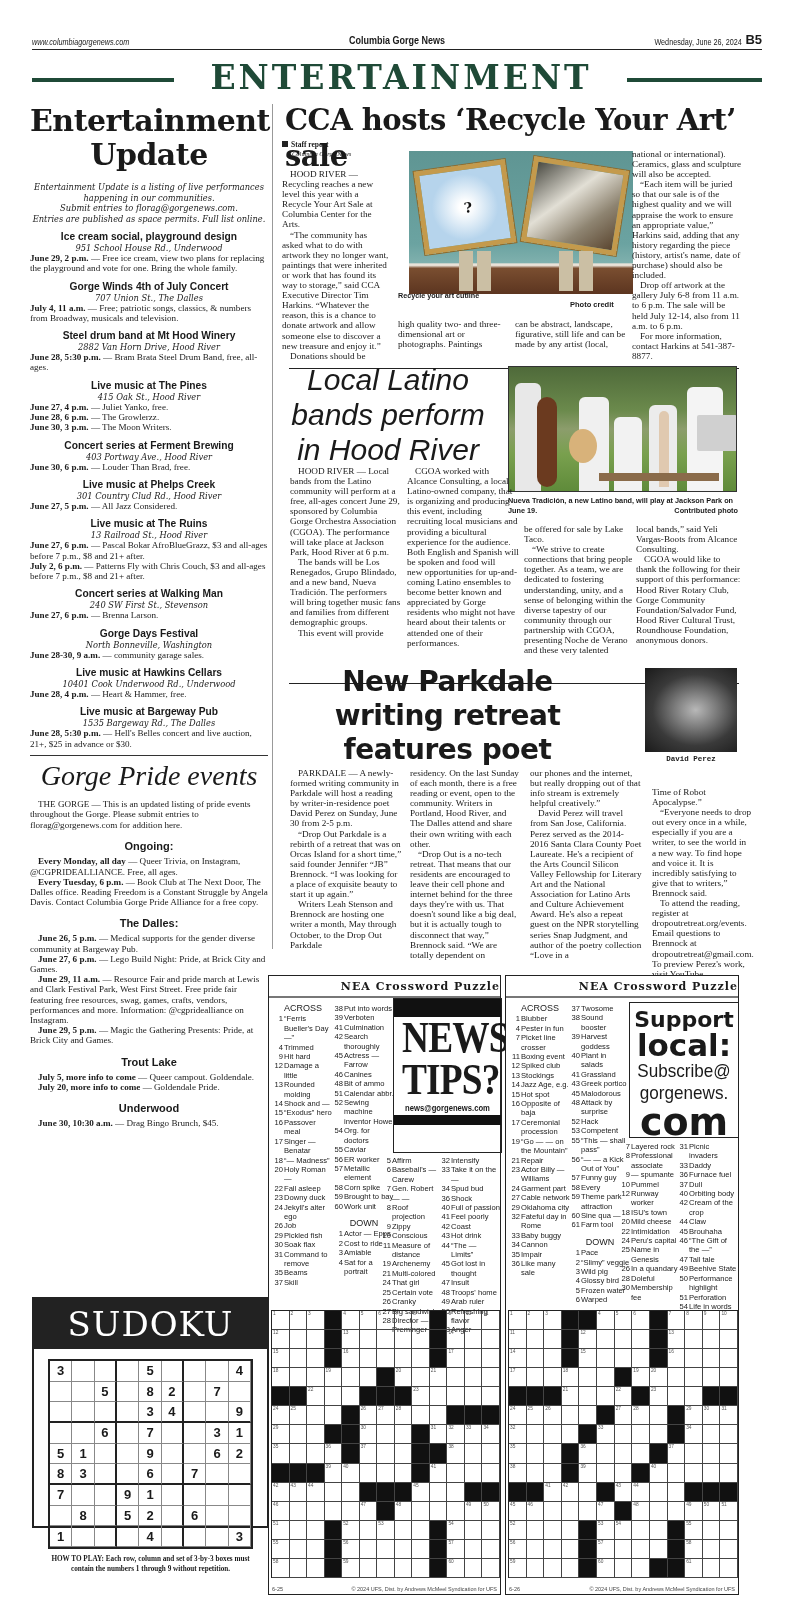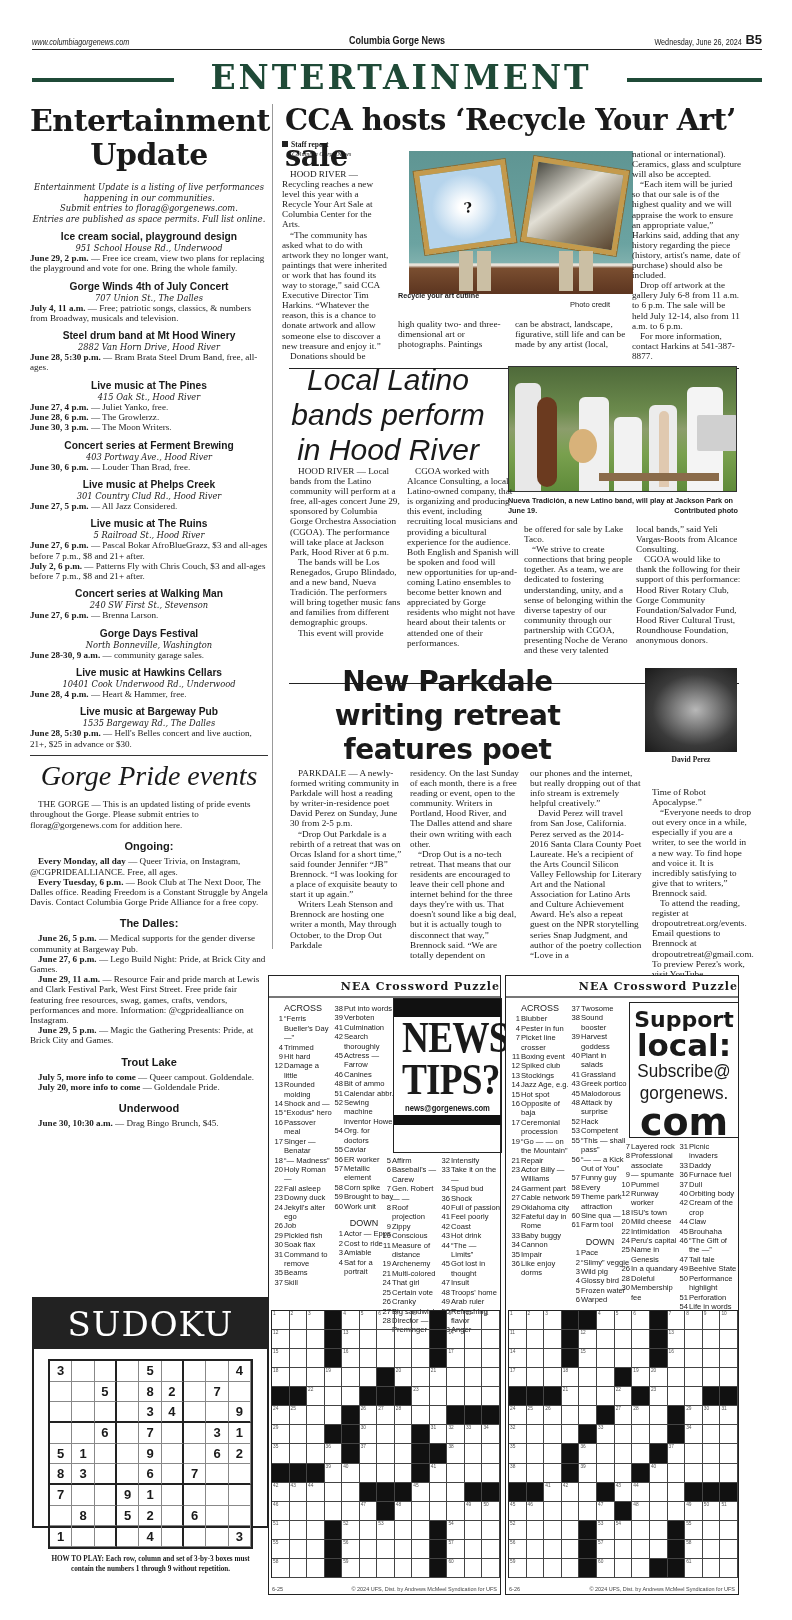--- a/index.html
+++ b/index.html
@@ -56,32 +56,32 @@
   .byline { left: 282px; top: 141px; width: 100px; font-family: "Liberation Serif", serif; font-size: 7.5px; line-height: 8.5px; }
   .byline .sq { display: inline-block; width: 6px; height: 6px; background: #222; margin-right: 3px; }
   .byline .org { font-style: italic; font-size: 6.5px; padding-left: 10px; }
   .photo1 { left: 409px; top: 151px; width: 224px; height: 143px; background: linear-gradient(180deg, #5f9593 0%, #6ba3a1 65%, #7fb0ad 78%, #e9e2d8 79%, #e9e2d8 80%, #7a4e30 82%, #5c3520 100%); overflow: hidden; }
   .frame { position: absolute; border: 5px solid #c49a4c; box-shadow: 0 0 0 1px #8b6a2e; }
   .frame.a { left: 10px; top: 14px; width: 92px; height: 84px; background: radial-gradient(circle, #fff 10%, #b6d4ec 60%); transform: rotate(-8deg); }
   .frame.b { left: 118px; top: 12px; width: 96px; height: 86px; background: linear-gradient(135deg, #4a4a42 0%, #e2dfd5 40%, #8e8471 70%, #5b4630 100%); transform: rotate(9deg); }
   .frame.a span { position: absolute; left: 40px; top: 30px; font-weight: bold; font-size: 14px; color: #111; }
   .legs { position: absolute; background: #cbbfa4; width: 14px; height: 40px; }
   .cutline { left: 398px; top: 291px; font-family: "Liberation Sans", sans-serif; font-weight: bold; font-size: 8px; transform: scaleX(0.9); transform-origin: left; }
-  .credit { left: 570px; top: 300px; font-family: "Liberation Sans", sans-serif; font-weight: normal; font-size: 7.5px; }
+  .credit { left: 570px; top: 300px; font-family: "Liberation Sans", sans-serif; font-weight: bold; font-size: 7.5px; }
 
   .hrule { height: 1px; background: #222; }
 
   .ll-title { left: 288px; top: 362px; width: 200px; font-family: "Liberation Sans", sans-serif; font-style: italic; font-size: 30px; line-height: 35px; text-align: center; }
   .photo2 { left: 508px; top: 366px; width: 229px; height: 126px; background: linear-gradient(180deg, #4f6a3a 0%, #6b8a4c 35%, #8c9d6c 50%, #79a04e 70%, #5f8b3a 100%); overflow: hidden; border: 1px solid #333; }
   .person { position: absolute; border-radius: 6px 6px 0 0; }
   .p2cap { left: 508px; top: 496px; width: 230px; font-family: "Liberation Sans", sans-serif; font-weight: bold; font-size: 7.3px; line-height: 9.5px; }
 
   .np-title { left: 290px; top: 665px; width: 315px; font-family: "DejaVu Sans", sans-serif; font-weight: bold; font-size: 28px; line-height: 34px; text-align: center; letter-spacing: -0.5px; }
   .photo3 { left: 645px; top: 668px; width: 92px; height: 84px; background: radial-gradient(ellipse at 55% 50%, #b8b8b8 0%, #7a7a7a 30%, #3a3a3a 60%, #1a1a1a 100%); }
-  .photo3cap { left: 645px; top: 755px; width: 92px; text-align: center; font-family: Liberation Serif, serif; font-weight: bold; font-size: 7.5px; }
+  .photo3cap { left: 645px; top: 755px; width: 92px; text-align: center; font-family: Liberation Mono, monospace; font-weight: bold; font-size: 7.5px; }
 
   
   .cw { border: 1px solid #222; background: #fff; }
   .cw .head { position: absolute; left: 0; right: 0; top: 0; height: 22px; border-bottom: 2px solid #777; text-align: right; font-family: "DejaVu Serif", serif; font-weight: bold; font-size: 11px; line-height: 22px; letter-spacing: 1px; }
   .clues { position: absolute; font-family: "Liberation Sans", sans-serif; font-size: 7.6px; line-height: 9.4px; }
   .clues .ch { font-size: 9px; text-align: center; margin-bottom: 1px; margin-top: 0; }
   .clue { display: flex; }
   .clue .n { width: 11px; text-align: right; flex: none; padding-right: 1px; }
   .clue .t { flex: 1; }
   .cgrid { position: absolute; display: grid; grid-template-columns: repeat(13, 1fr); border-top: 1px solid #222; border-left: 1px solid #222; }
@@ -157,21 +157,21 @@
         <div class="loc">403 Portway Ave., Hood River</div>
         <div class="d"><b>June 30, 6 p.m.</b><span> — </span><span>Louder Than Brad, free.</span></div>
       </div>
       <div class="ev">
         <div class="h">Live music at Phelps Creek</div>
         <div class="loc">301 Country Clud Rd., Hood River</div>
         <div class="d"><b>June 27, 5 p.m.</b><span> — </span><span>All Jazz Considered.</span></div>
       </div>
       <div class="ev">
         <div class="h">Live music at The Ruins</div>
-        <div class="loc">5 Railroad St., Hood River</div>
+        <div class="loc">13 Railroad St., Hood River</div>
         <div class="d"><b>June 27, 6 p.m.</b><span> — </span><span>Pascal Bokar AfroBlueGrazz, $3 and all-ages before 7 p.m., $8 and 21+ after.</span></div>
         <div class="d"><b>July 2, 6 p.m.</b><span> — </span><span>Patterns Fly with Chris Couch, $3 and all-ages before 7 p.m., $8 and 21+ after.</span></div>
       </div>
       <div class="ev">
         <div class="h">Concert series at Walking Man</div>
         <div class="loc">240 SW First St., Stevenson</div>
         <div class="d"><b>June 27, 6 p.m.</b><span> — </span><span>Brenna Larson.</span></div>
       </div>
       <div class="ev">
         <div class="h">Gorge Days Festival</div>
@@ -1086,21 +1086,21 @@
         <div class="clue">
           <span class="n">34</span>
           <span class="t">Cannon</span>
         </div>
         <div class="clue">
           <span class="n">35</span>
           <span class="t">Impair</span>
         </div>
         <div class="clue">
           <span class="n">36</span>
-          <span class="t">Like enjoy dorms</span>
+          <span class="t">Like many sale</span>
         </div>
       </div>
   </div>
   <div class="clues" style="left:64px; top:28px; width:60px;">
     <div id="cw2-ab">
         <div class="clue">
           <span class="n">37</span>
           <span class="t">Twosome</span>
         </div>
         <div class="clue">

